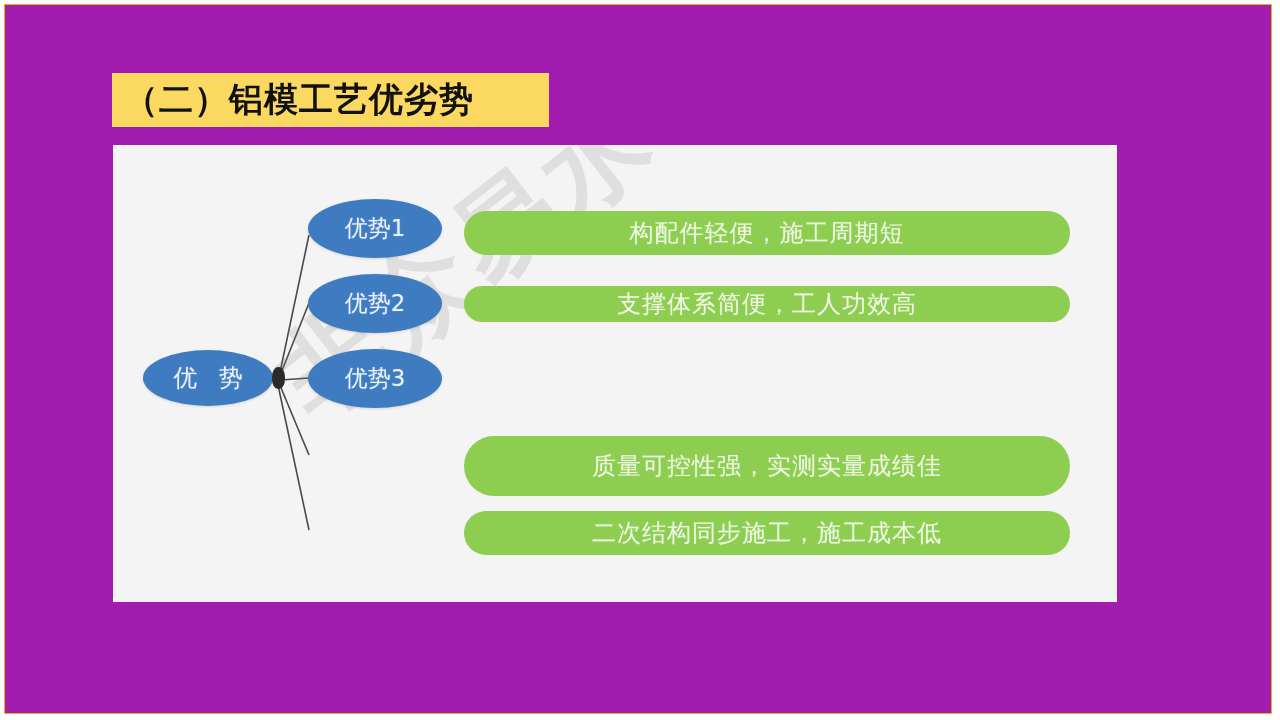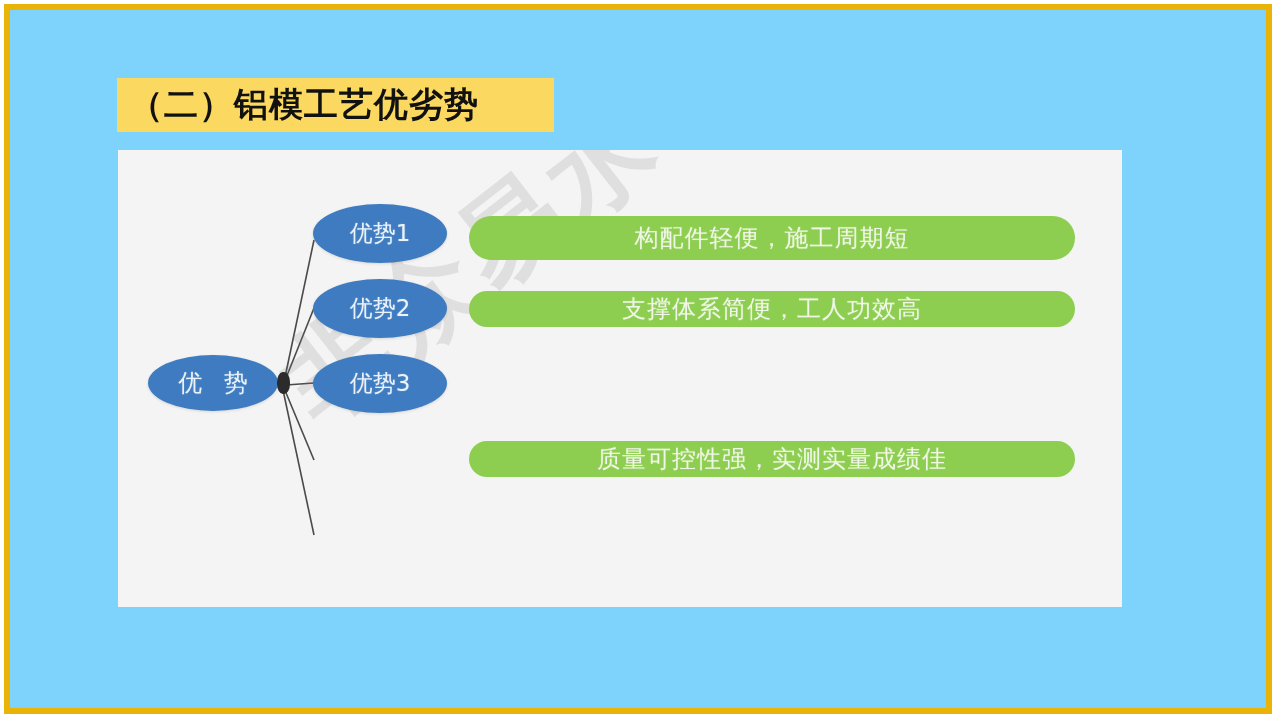--- a/index.html
+++ b/index.html
@@ -13,22 +13,22 @@
     overflow: hidden;
     font-family: "Liberation Sans", "DejaVu Sans", sans-serif;
   }
 
   #slide {
     position: absolute;
     left: 4px;
     top: 4px;
     width: 1268px;
     height: 710px;
-    background: #7dd3fc;
-    border: 6px solid #eab308;
+    background: #a21caf;
+    border: 1px solid #eab308;
     box-sizing: border-box;
     overflow: hidden;
   }
 
   
   #title-band {
     position: absolute;
     left: 107px;
     top: 68px;
     width: 437px;
@@ -172,17 +172,18 @@
       <div class="ellipse-node root" style="left:30px; top:205px; width:130px; height:56px;">优 势</div>
 
       <div class="hub" style="left:159px; top:222px;"></div>
 
       <div class="ellipse-node" style="left:195px; top:54px; width:134px; height:59px;">优势1</div>
       <div class="ellipse-node" style="left:195px; top:129px; width:134px; height:59px;">优势2</div>
       <div class="ellipse-node" style="left:195px; top:204px; width:134px; height:59px;">优势3</div>
 
       <div class="bar-node" style="left:351px; top:66px; width:606px; height:44px;">构配件轻便，施工周期短</div>
       <div class="bar-node" style="left:351px; top:141px; width:606px; height:36px;">支撑体系简便，工人功效高</div>
-      <div class="bar-node" style="left:351px; top:291px; width:606px; height:36px;">质量可控性强，实测实量成绩佳</div>
+      <div class="bar-node" style="left:351px; top:291px; width:606px; height:60px;">质量可控性强，实测实量成绩佳</div>
+      <div class="bar-node" style="left:351px; top:366px; width:606px; height:44px;">二次结构同步施工，施工成本低</div>
 
     </div>
   </div>
 </div>
 
 </body></html>

